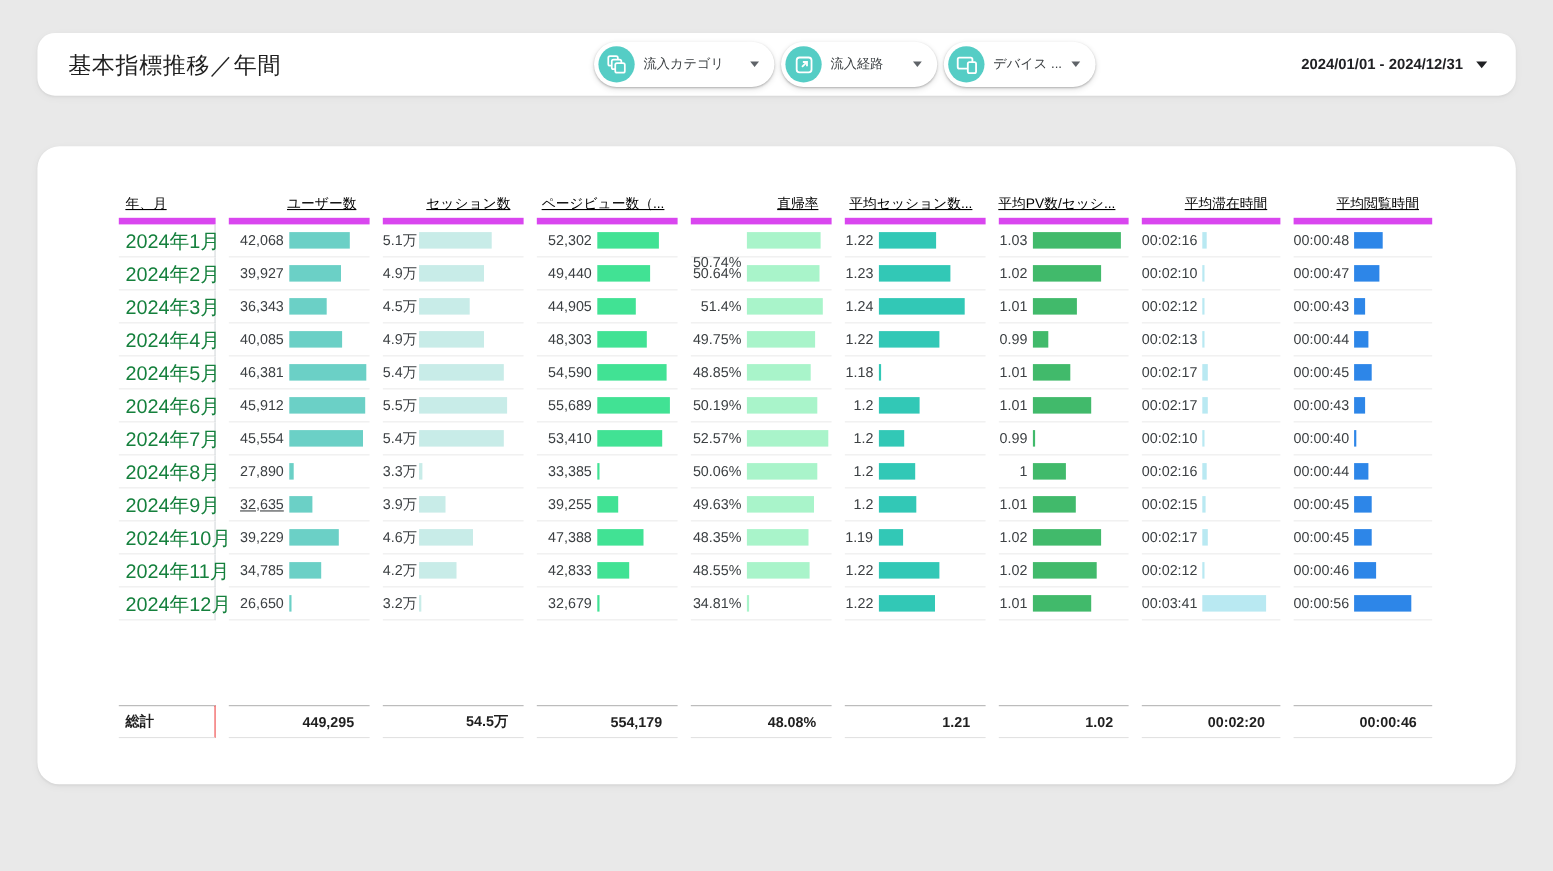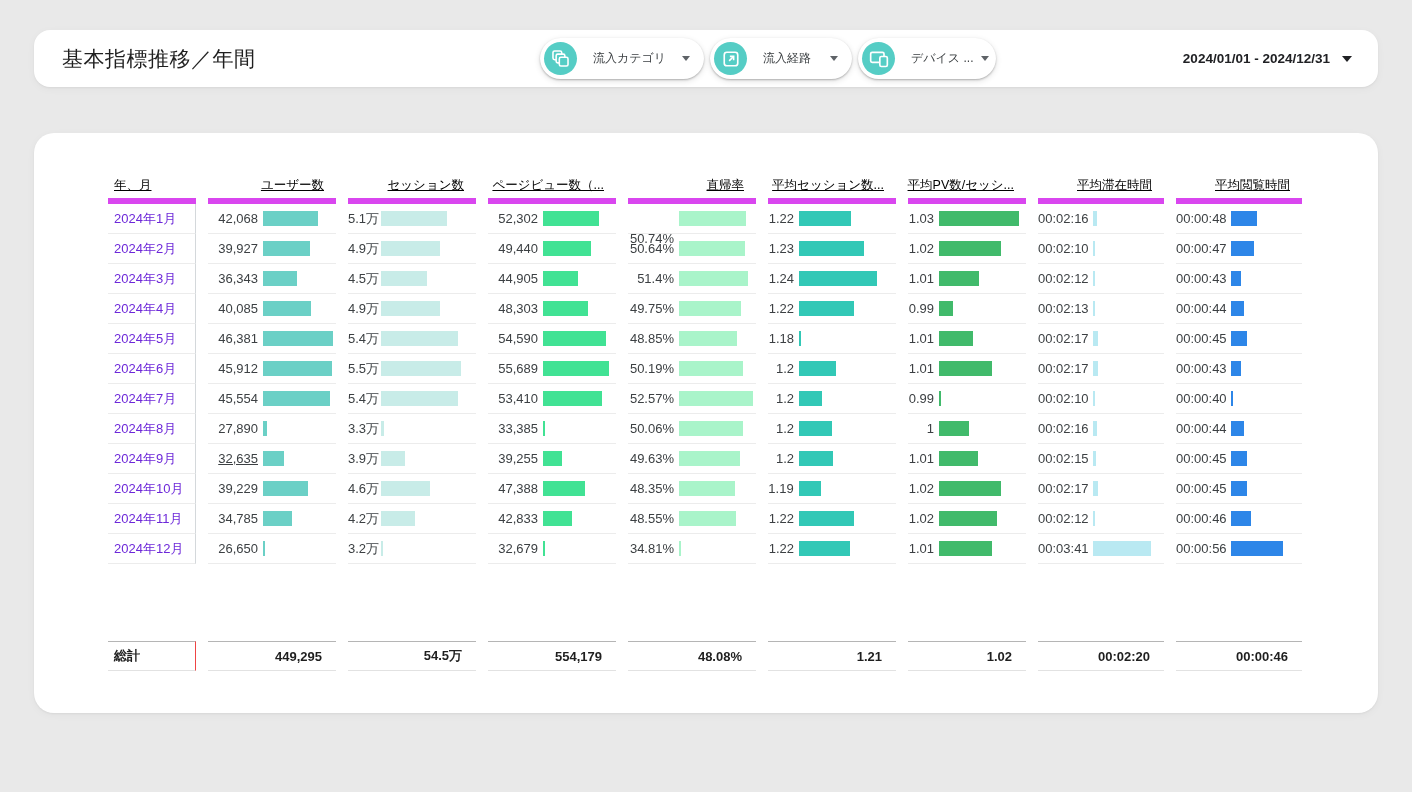--- a/index.html
+++ b/index.html
@@ -15,21 +15,21 @@
 
   .page-title{
     position:absolute;left:28px;top:50%;transform:translateY(-50%);
     font-size:21px;color:#1f1f1f;letter-spacing:.5px;white-space:nowrap;
   }
 
   .chips{position:absolute;left:506px;top:8px;display:flex;gap:6px;}
   .chip{
     height:41px;border-radius:21px;background:#fff;display:flex;align-items:center;
     box-shadow:0 1px 2px rgba(0,0,0,.25),0 2px 6px rgba(0,0,0,.12);
-    cursor:pointer;box-sizing:border-box;gap:8px;
+    cursor:pointer;box-sizing:border-box;
   }
   .chip-icon{
     width:33px;height:33px;border-radius:50%;margin-left:4px;flex:0 0 auto;
     display:flex;align-items:center;justify-content:center;
   }
   .chip-label{margin-left:8px;font-size:12px;color:#3c4043;white-space:nowrap;}
   .caret{
     margin-left:auto;margin-right:14px;width:0;height:0;flex:0 0 auto;
     border-left:4px solid transparent;border-right:4px solid transparent;border-top:5px solid #5f6368;
   }
@@ -46,21 +46,21 @@
     position:absolute;left:74px;top:39px;
     display:grid;column-gap:12px;align-content:start;
   }
   .th{
     height:26px;display:flex;align-items:center;justify-content:flex-end;
     padding-right:12px;font-size:12.5px;color:#000000;
     border-bottom:6px solid #d946ef;white-space:nowrap;cursor:pointer;text-decoration:underline;
   }
   .th.left{justify-content:flex-start;padding-left:6px;padding-right:0;}
   .cell{height:30px;border-bottom:1px solid #ececec;display:flex;align-items:center;box-sizing:border-box;}
-  .cell.month{padding-left:6px;font-size:13px;color:#6d28d9;border-right:1px solid #d4d8db;white-space:nowrap;}
+  .cell.month{padding-left:6px;font-size:18px;color:#15803d;border-right:1px solid #d4d8db;white-space:nowrap;}
   .mval{text-align:right;font-size:13px;color:#3c4043;flex:0 0 auto;white-space:nowrap;}
   .mbar{height:15px;margin-left:5px;flex:0 0 auto;}
   .spacer{height:77px;}
   .tcell{
     height:30px;border-top:1px solid #b5b5b5;border-bottom:1px solid #e2e2e2;
     display:flex;align-items:center;justify-content:flex-end;padding-right:14px;
     font-size:13px;font-weight:700;color:#1f1f1f;box-sizing:border-box;white-space:nowrap;
   }
   .tcell.tlabel{justify-content:flex-start;padding-left:6px;padding-right:0;border-right:1px solid #ef4444;}
 </style>

